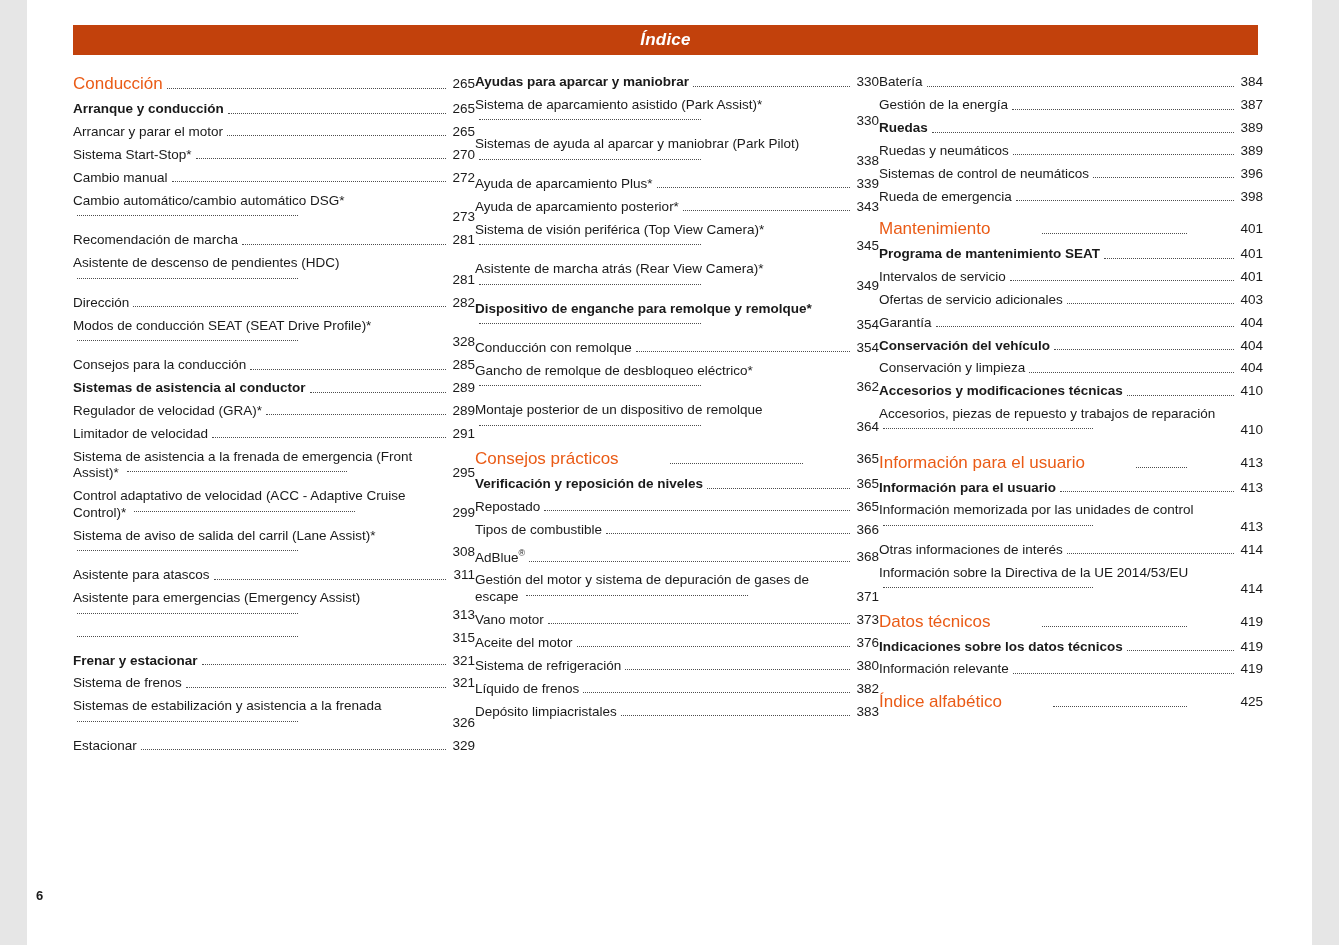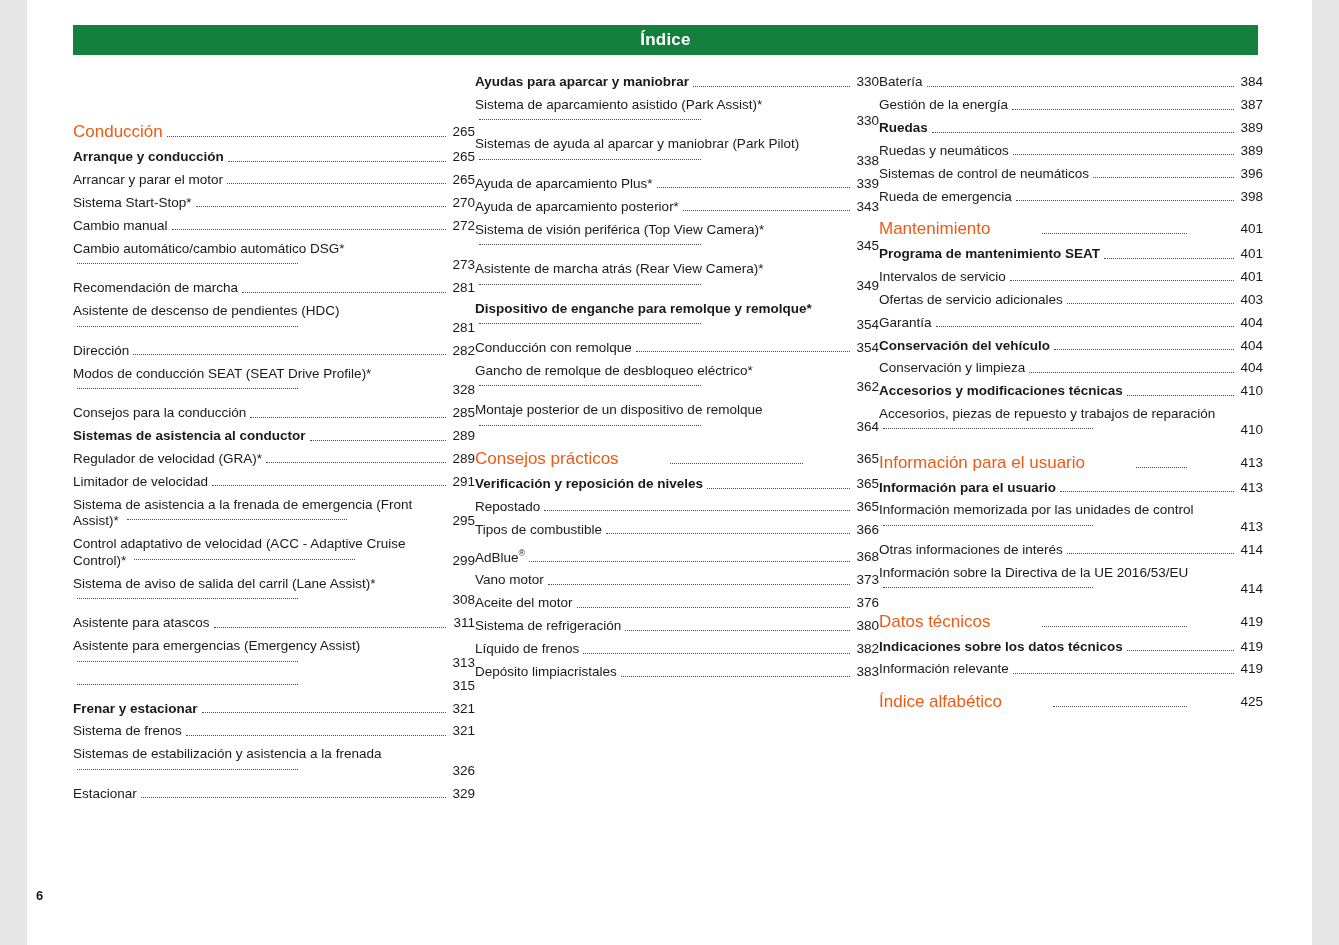--- a/index.html
+++ b/index.html
@@ -34,43 +34,44 @@
     right: 0; top: 0;
     width: 27px; height: 945px;
     background: #e6e6e6;
   }
   .header-bar {
     position: absolute;
     left: 73px;
     top: 25px;
     width: 1185px;
     height: 30px;
-    background: #15803d;
+    background: #c2410c;
     color: #ffffff;
     font-size: 17px;
     font-weight: bold;
     display: flex;
     align-items: center;
     justify-content: center;
     letter-spacing: 0.2px;
+    font-style: italic;
   }
   .columns {
     position: absolute;
     left: 73px;
     top: 74px;
     width: 1190px;
     display: flex;
     gap: 0px;
   }
   .col {
     width: 396px;
     padding-right: 0px;
     box-sizing: border-box;
   }
-  .col:nth-child(1) { width: 402px; margin-top: 48px; }
+  .col:nth-child(1) { width: 402px; }
   .col:nth-child(2) { width: 404px; }
   .col:nth-child(3) { width: 384px; }
 
   .entry {
     display: flex;
     align-items: flex-end;
     font-size: 13.5px;
     line-height: 16.5px;
     margin-bottom: 6.5px;
     color: #1a1a1a;
@@ -278,20 +279,21 @@
         <div class="entry l2">
           <span class="txt">Tipos de combustible</span>
           <span class="leader"></span>
           <span class="pg">366</span>
         </div>
         <div class="entry l2">
           <span class="txt">AdBlue<sup class="reg">®</sup></span>
           <span class="leader"></span>
           <span class="pg">368</span>
         </div>
+        <div class="entry l2 wrap"><span class="txt">Gestión del motor y sistema de depuración de gases de escape</span> <span class="leader" style="display: inline-block; width: 60%; vertical-align: middle;"></span><span class="pg">371</span></div>
         <div class="entry l2">
           <span class="txt">Vano motor</span>
           <span class="leader"></span>
           <span class="pg">373</span>
         </div>
         <div class="entry l2">
           <span class="txt">Aceite del motor</span>
           <span class="leader"></span>
           <span class="pg">376</span>
         </div>
@@ -392,21 +394,21 @@
           <span class="txt">Información para el usuario</span>
           <span class="leader"></span>
           <span class="pg">413</span>
         </div>
         <div class="entry l2 wrap"><span class="txt">Información memorizada por las unidades de control</span> <span class="leader" style="display: inline-block; width: 60%; vertical-align: middle;"></span><span class="pg">413</span></div>
         <div class="entry l2">
           <span class="txt">Otras informaciones de interés</span>
           <span class="leader"></span>
           <span class="pg">414</span>
         </div>
-        <div class="entry l2 wrap"><span class="txt">Información sobre la Directiva de la UE 2016/53/EU</span> <span class="leader" style="display: inline-block; width: 60%; vertical-align: middle;"></span><span class="pg">414</span></div>
+        <div class="entry l2 wrap"><span class="txt">Información sobre la Directiva de la UE 2014/53/EU</span> <span class="leader" style="display: inline-block; width: 60%; vertical-align: middle;"></span><span class="pg">414</span></div>
         <div class="entry section spacer-top">
           <span class="txt">Datos técnicos</span>
           <span class="leader"></span>
           <span class="pg">419</span>
         </div>
         <div class="entry l1">
           <span class="txt">Indicaciones sobre los datos técnicos</span>
           <span class="leader"></span>
           <span class="pg">419</span>
         </div>

